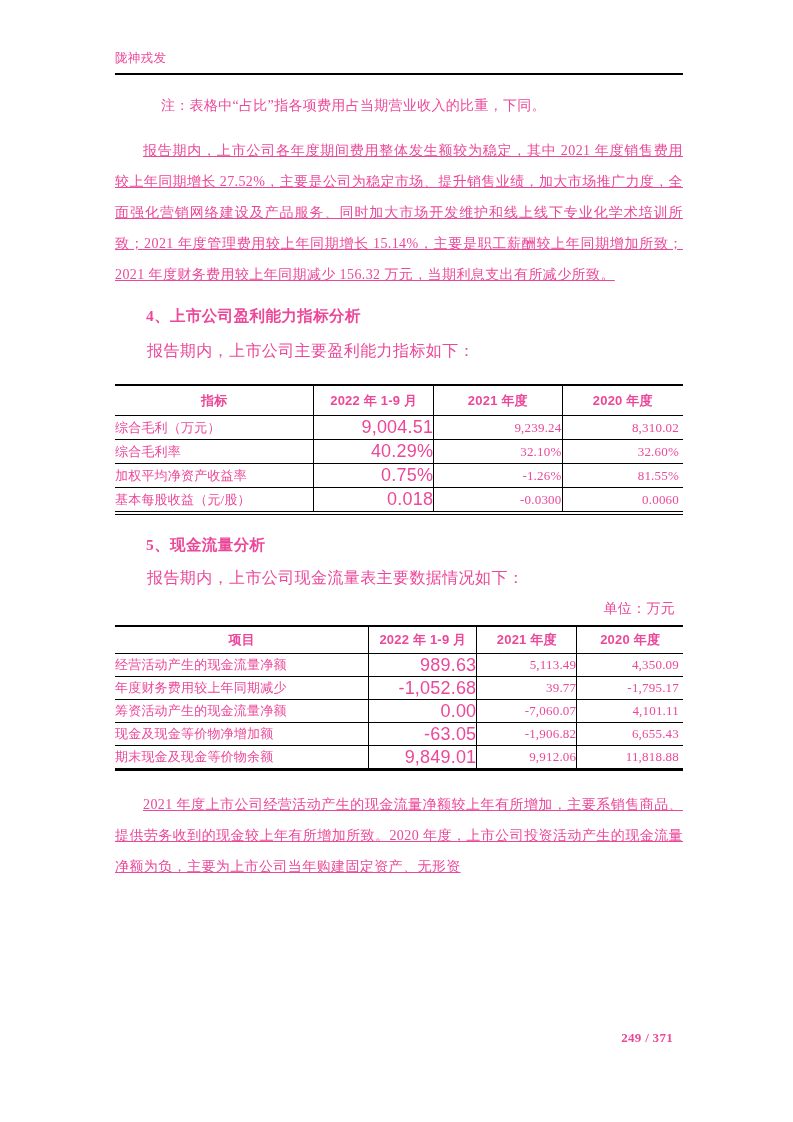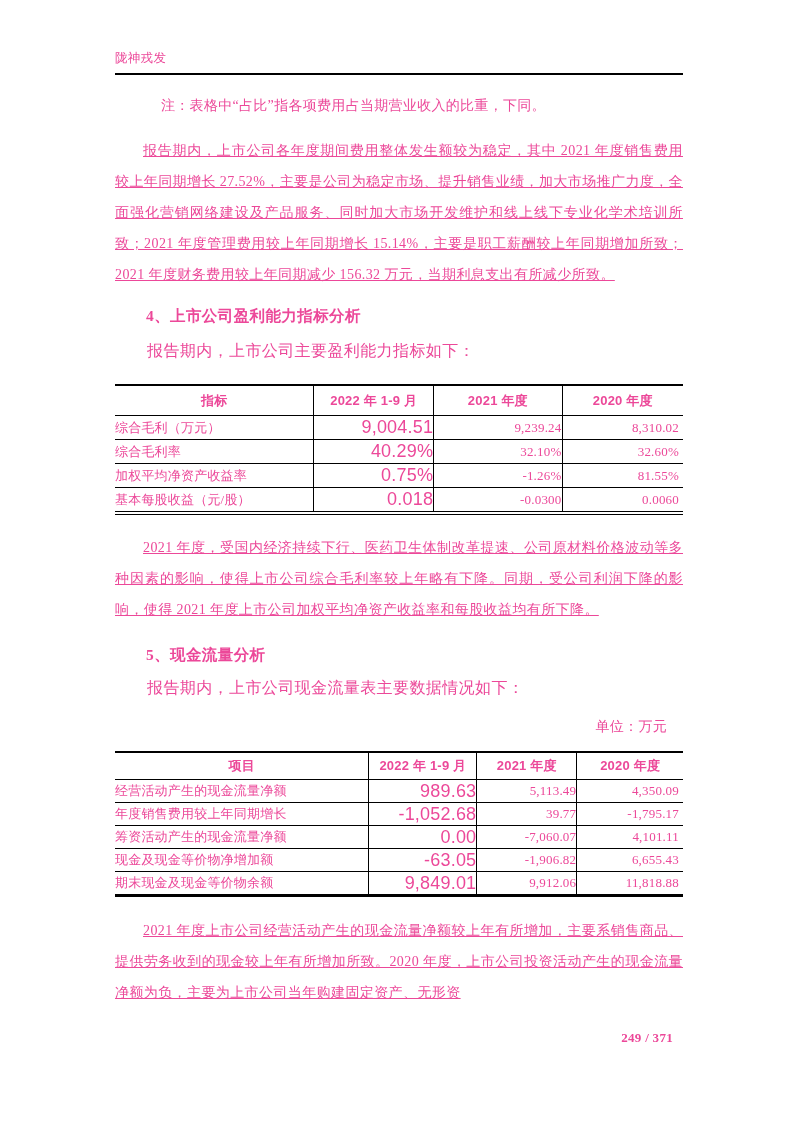--- a/index.html
+++ b/index.html
@@ -34,21 +34,21 @@
     font-size:15.5px;font-weight:bold;line-height:31px;
     text-indent:2em;letter-spacing:.4px;
   }
   .sec-heading.h5{margin-top:14px;}
   .intro{
     margin:0;margin-top:4px;
     font-size:16px;line-height:31px;letter-spacing:.4px;text-indent:2em;
   }
   .intro.i2{margin-top:2px;}
   .unit-line{
-    margin:16px;font-size:14px;line-height:16px;text-align:right;letter-spacing:.3px;
+    margin:8px;font-size:14px;line-height:16px;text-align:right;letter-spacing:.3px;
   }
   
   table.fin{
     width:100%;border-collapse:collapse;table-layout:fixed;
     border-top:2px solid #000;
     font-size:13px;letter-spacing:.2px;
   }
   table.fin.t1{margin-top:18px;border-bottom:4px double #000;}
   table.fin.t2{margin-top:2px;border-bottom:3px solid #000;}
   table.fin th,table.fin td{border-bottom:1px solid #000;padding:0;overflow:hidden;white-space:nowrap;}
@@ -127,21 +127,20 @@
       </tr>
       <tr>
         <td class="cell-center">基本每股收益（元/股）</td>
         <td class="cell-bold">0.018</td>
         <td class="cell-num">-0.0300</td>
         <td class="cell-num cell-last">0.0060</td>
       </tr>
     </tbody>
   </table>
 
-  <p class="para p2">2021 年度，受国内经济持续下行、医药卫生体制改革提速、公司原材料价格波动等多种因素的影响，使得上市公司综合毛利率较上年略有下降。同期，受公司利润下降的影响，使得 2021 年度上市公司加权平均净资产收益率和每股收益均有所下降。</p>
 
   <p class="sec-heading h5">5、现金流量分析</p>
   <p class="intro i2">报告期内，上市公司现金流量表主要数据情况如下：</p>
   <p class="unit-line">单位：万元</p>
 
   <table class="fin t2">
     <colgroup>
         <col style="width:44.7%">
         <col style="width:19%">
         <col style="width:17.6%">
@@ -156,21 +155,21 @@
       </tr>
     </thead>
     <tbody>
       <tr>
         <td class="cell-left">经营活动产生的现金流量净额</td>
         <td class="cell-bold">989.63</td>
         <td class="cell-num">5,113.49</td>
         <td class="cell-num cell-last">4,350.09</td>
       </tr>
       <tr>
-        <td class="cell-left">年度销售费用较上年同期增长</td>
+        <td class="cell-left">年度财务费用较上年同期减少</td>
         <td class="cell-bold">-1,052.68</td>
         <td class="cell-num">39.77</td>
         <td class="cell-num cell-last">-1,795.17</td>
       </tr>
       <tr>
         <td class="cell-left">筹资活动产生的现金流量净额</td>
         <td class="cell-bold">0.00</td>
         <td class="cell-num">-7,060.07</td>
         <td class="cell-num cell-last">4,101.11</td>
       </tr>

